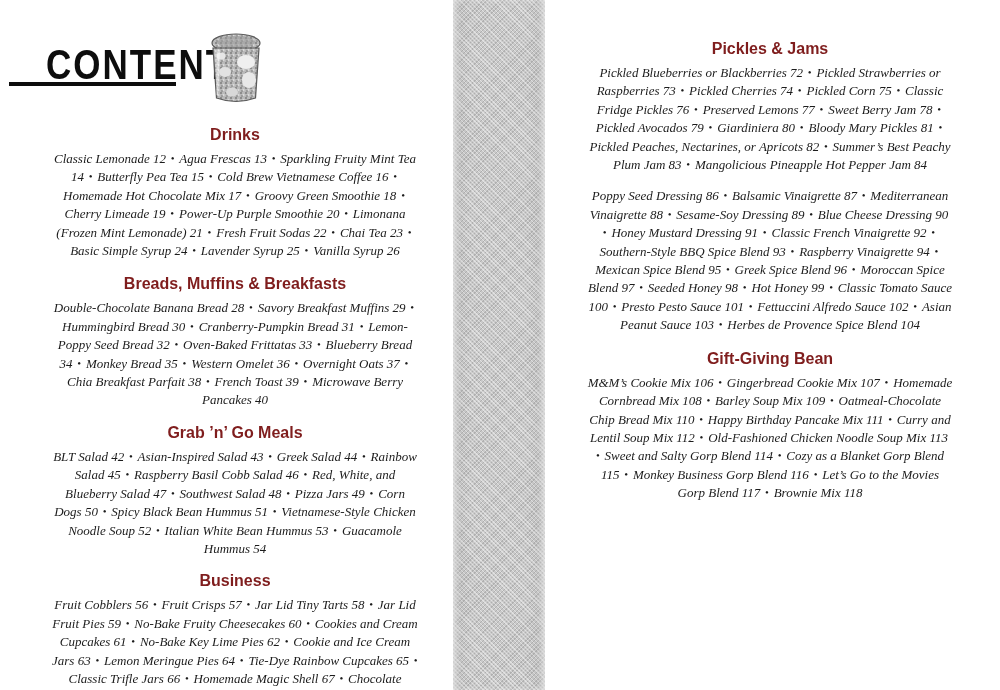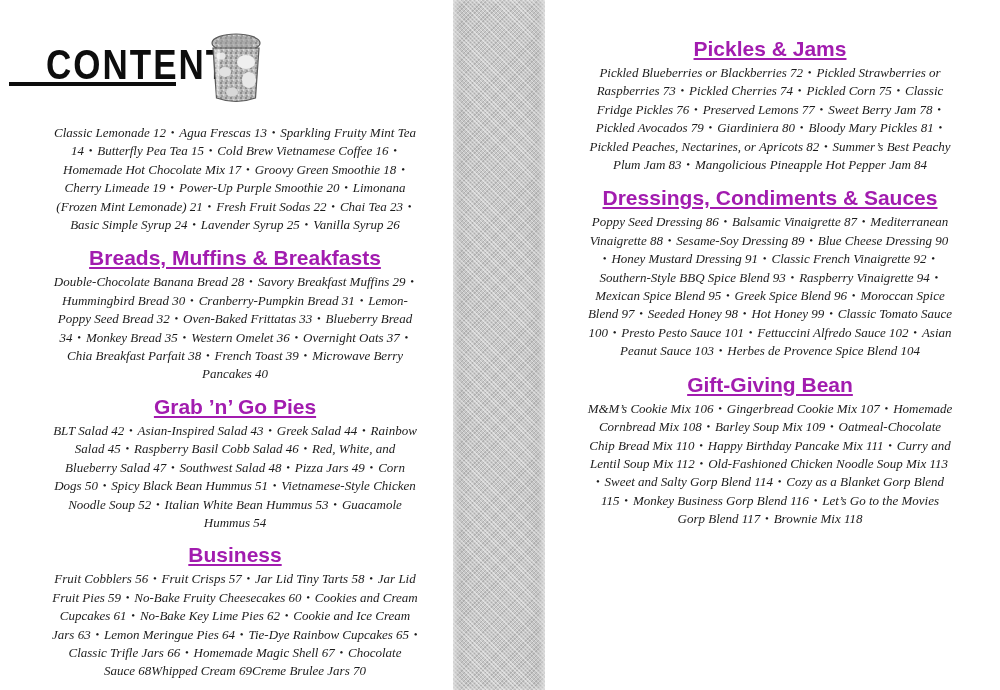--- a/index.html
+++ b/index.html
@@ -26,21 +26,21 @@
   .contents-rule{position:absolute;left:9px;top:82px;width:167px;height:4px;background:#0d0d0d;}
   .jar-photo{position:absolute;left:205px;top:32px;width:62px;height:74px;}
 
   
   .col{position:absolute;width:366px;text-align:center;}
   .col-left{left:52px;top:124px;}
   .col-right{left:587px;top:38px;}
 
   .toc-section{margin:0 0 13px 0;}
   .toc-heading{font-family:"Liberation Sans",sans-serif;font-weight:600;
-         font-size:21px;color:#a21caf;margin:0 0 4px 0;line-height:22px;text-decoration:underline;}
+         font-size:16px;color:#7f1d1d;margin:0 0 4px 0;line-height:22px;}
   .toc-body{font-style:italic;font-size:13px;line-height:17.4px;color:#1c1c1c;margin:0;}
   .entry{white-space:normal;}
   .sep{font-style:normal;font-size:11px;position:relative;top:-1px;padding:0 2px;}
 </style>
 </head>
 <body>
 
 <div id="page">
 
   <div class="spine"></div>
@@ -68,43 +68,43 @@
       <ellipse cx="20" cy="40" rx="6" ry="5" fill="#e2e2e2"></ellipse>
       <ellipse cx="27" cy="60" rx="6" ry="4.5" fill="#d8d8d8"></ellipse>
       <ellipse cx="16" cy="24" rx="4.5" ry="3.5" fill="#e6e6e6"></ellipse>
 
       <path d="M10 18 L15 18 L13 64 L11.5 63 Z" fill="#ffffff" opacity="0.5"></path>
     </svg>
   </div>
 
   <div class="col col-left">
     <div class="toc-section">
+      <div class="toc-heading">Drinks</div>
       <p class="toc-body"><span class="entry">Classic Lemonade 12</span><span class="sep"> • </span><span class="entry">Agua Frescas 13</span><span class="sep"> • </span><span class="entry">Sparkling Fruity Mint Tea 14</span><span class="sep"> • </span><span class="entry">Butterfly Pea Tea 15</span><span class="sep"> • </span><span class="entry">Cold Brew Vietnamese Coffee 16</span><span class="sep"> • </span><span class="entry">Homemade Hot Chocolate Mix 17</span><span class="sep"> • </span><span class="entry">Groovy Green Smoothie 18</span><span class="sep"> • </span><span class="entry">Cherry Limeade 19</span><span class="sep"> • </span><span class="entry">Power-Up Purple Smoothie 20</span><span class="sep"> • </span><span class="entry">Limonana (Frozen Mint Lemonade) 21</span><span class="sep"> • </span><span class="entry">Fresh Fruit Sodas 22</span><span class="sep"> • </span><span class="entry">Chai Tea 23</span><span class="sep"> • </span><span class="entry">Basic Simple Syrup 24</span><span class="sep"> • </span><span class="entry">Lavender Syrup 25</span><span class="sep"> • </span><span class="entry">Vanilla Syrup 26</span></p>
     </div>
     <div class="toc-section">
       <div class="toc-heading">Breads, Muffins &amp; Breakfasts</div>
       <p class="toc-body"><span class="entry">Double-Chocolate Banana Bread 28</span><span class="sep"> • </span><span class="entry">Savory Breakfast Muffins 29</span><span class="sep"> • </span><span class="entry">Hummingbird Bread 30</span><span class="sep"> • </span><span class="entry">Cranberry-Pumpkin Bread 31</span><span class="sep"> • </span><span class="entry">Lemon-Poppy Seed Bread 32</span><span class="sep"> • </span><span class="entry">Oven-Baked Frittatas 33</span><span class="sep"> • </span><span class="entry">Blueberry Bread 34</span><span class="sep"> • </span><span class="entry">Monkey Bread 35</span><span class="sep"> • </span><span class="entry">Western Omelet 36</span><span class="sep"> • </span><span class="entry">Overnight Oats 37</span><span class="sep"> • </span><span class="entry">Chia Breakfast Parfait 38</span><span class="sep"> • </span><span class="entry">French Toast 39</span><span class="sep"> • </span><span class="entry">Microwave Berry Pancakes 40</span></p>
     </div>
     <div class="toc-section">
-      <div class="toc-heading">Grab ’n’ Go Pies</div>
+      <div class="toc-heading">Grab ’n’ Go Meals</div>
       <p class="toc-body"><span class="entry">BLT Salad 42</span><span class="sep"> • </span><span class="entry">Asian-Inspired Salad 43</span><span class="sep"> • </span><span class="entry">Greek Salad 44</span><span class="sep"> • </span><span class="entry">Rainbow Salad 45</span><span class="sep"> • </span><span class="entry">Raspberry Basil Cobb Salad 46</span><span class="sep"> • </span><span class="entry">Red, White, and Blueberry Salad 47</span><span class="sep"> • </span><span class="entry">Southwest Salad 48</span><span class="sep"> • </span><span class="entry">Pizza Jars 49</span><span class="sep"> • </span><span class="entry">Corn Dogs 50</span><span class="sep"> • </span><span class="entry">Spicy Black Bean Hummus 51</span><span class="sep"> • </span><span class="entry">Vietnamese-Style Chicken Noodle Soup 52</span><span class="sep"> • </span><span class="entry">Italian White Bean Hummus 53</span><span class="sep"> • </span><span class="entry">Guacamole Hummus 54</span></p>
     </div>
     <div class="toc-section">
       <div class="toc-heading">Business</div>
       <p class="toc-body"><span class="entry">Fruit Cobblers 56</span><span class="sep"> • </span><span class="entry">Fruit Crisps 57</span><span class="sep"> • </span><span class="entry">Jar Lid Tiny Tarts 58</span><span class="sep"> • </span><span class="entry">Jar Lid Fruit Pies 59</span><span class="sep"> • </span><span class="entry">No-Bake Fruity Cheesecakes 60</span><span class="sep"> • </span><span class="entry">Cookies and Cream Cupcakes 61</span><span class="sep"> • </span><span class="entry">No-Bake Key Lime Pies 62</span><span class="sep"> • </span><span class="entry">Cookie and Ice Cream Jars 63</span><span class="sep"> • </span><span class="entry">Lemon Meringue Pies 64</span><span class="sep"> • </span><span class="entry">Tie-Dye Rainbow Cupcakes 65</span><span class="sep"> • </span><span class="entry">Classic Trifle Jars 66</span><span class="sep"> • </span><span class="entry">Homemade Magic Shell 67</span><span class="sep"> • </span><span class="entry">Chocolate Sauce 68</span><span class="entry">Whipped Cream 69</span><span class="entry">Creme Brulee Jars 70</span></p>
     </div>
   </div>
 
   <div class="col col-right">
     <div class="toc-section">
       <div class="toc-heading">Pickles &amp; Jams</div>
       <p class="toc-body"><span class="entry">Pickled Blueberries or Blackberries 72</span><span class="sep"> • </span><span class="entry">Pickled Strawberries or Raspberries 73</span><span class="sep"> • </span><span class="entry">Pickled Cherries 74</span><span class="sep"> • </span><span class="entry">Pickled Corn 75</span><span class="sep"> • </span><span class="entry">Classic Fridge Pickles 76</span><span class="sep"> • </span><span class="entry">Preserved Lemons 77</span><span class="sep"> • </span><span class="entry">Sweet Berry Jam 78</span><span class="sep"> • </span><span class="entry">Pickled Avocados 79</span><span class="sep"> • </span><span class="entry">Giardiniera 80</span><span class="sep"> • </span><span class="entry">Bloody Mary Pickles 81</span><span class="sep"> • </span><span class="entry">Pickled Peaches, Nectarines, or Apricots 82</span><span class="sep"> • </span><span class="entry">Summer’s Best Peachy Plum Jam 83</span><span class="sep"> • </span><span class="entry">Mangolicious Pineapple Hot Pepper Jam 84</span></p>
     </div>
     <div class="toc-section">
-      <div class="toc-heading">Dressings, Condiments &amp; Sauces</div>
       <p class="toc-body"><span class="entry">Poppy Seed Dressing 86</span><span class="sep"> • </span><span class="entry">Balsamic Vinaigrette 87</span><span class="sep"> • </span><span class="entry">Mediterranean Vinaigrette 88</span><span class="sep"> • </span><span class="entry">Sesame-Soy Dressing 89</span><span class="sep"> • </span><span class="entry">Blue Cheese Dressing 90</span><span class="sep"> • </span><span class="entry">Honey Mustard Dressing 91</span><span class="sep"> • </span><span class="entry">Classic French Vinaigrette 92</span><span class="sep"> • </span><span class="entry">Southern-Style BBQ Spice Blend 93</span><span class="sep"> • </span><span class="entry">Raspberry Vinaigrette 94</span><span class="sep"> • </span><span class="entry">Mexican Spice Blend 95</span><span class="sep"> • </span><span class="entry">Greek Spice Blend 96</span><span class="sep"> • </span><span class="entry">Moroccan Spice Blend 97</span><span class="sep"> • </span><span class="entry">Seeded Honey 98</span><span class="sep"> • </span><span class="entry">Hot Honey 99</span><span class="sep"> • </span><span class="entry">Classic Tomato Sauce 100</span><span class="sep"> • </span><span class="entry">Presto Pesto Sauce 101</span><span class="sep"> • </span><span class="entry">Fettuccini Alfredo Sauce 102</span><span class="sep"> • </span><span class="entry">Asian Peanut Sauce 103</span><span class="sep"> • </span><span class="entry">Herbes de Provence Spice Blend 104</span></p>
     </div>
     <div class="toc-section">
       <div class="toc-heading">Gift-Giving Bean</div>
       <p class="toc-body"><span class="entry">M&amp;M’s Cookie Mix 106</span><span class="sep"> • </span><span class="entry">Gingerbread Cookie Mix 107</span><span class="sep"> • </span><span class="entry">Homemade Cornbread Mix 108</span><span class="sep"> • </span><span class="entry">Barley Soup Mix 109</span><span class="sep"> • </span><span class="entry">Oatmeal-Chocolate Chip Bread Mix 110</span><span class="sep"> • </span><span class="entry">Happy Birthday Pancake Mix 111</span><span class="sep"> • </span><span class="entry">Curry and Lentil Soup Mix 112</span><span class="sep"> • </span><span class="entry">Old-Fashioned Chicken Noodle Soup Mix 113</span><span class="sep"> • </span><span class="entry">Sweet and Salty Gorp Blend 114</span><span class="sep"> • </span><span class="entry">Cozy as a Blanket Gorp Blend 115</span><span class="sep"> • </span><span class="entry">Monkey Business Gorp Blend 116</span><span class="sep"> • </span><span class="entry">Let’s Go to the Movies Gorp Blend 117</span><span class="sep"> • </span><span class="entry">Brownie Mix 118</span></p>
     </div>
   </div>
 
 </div>
 

